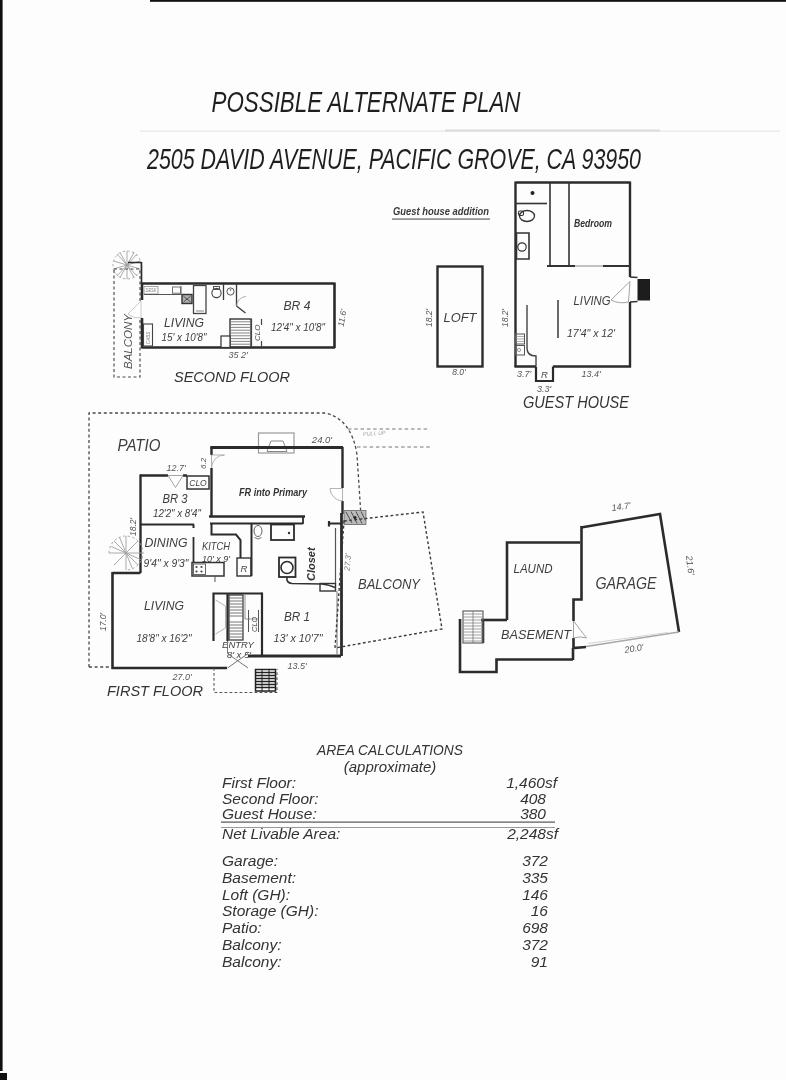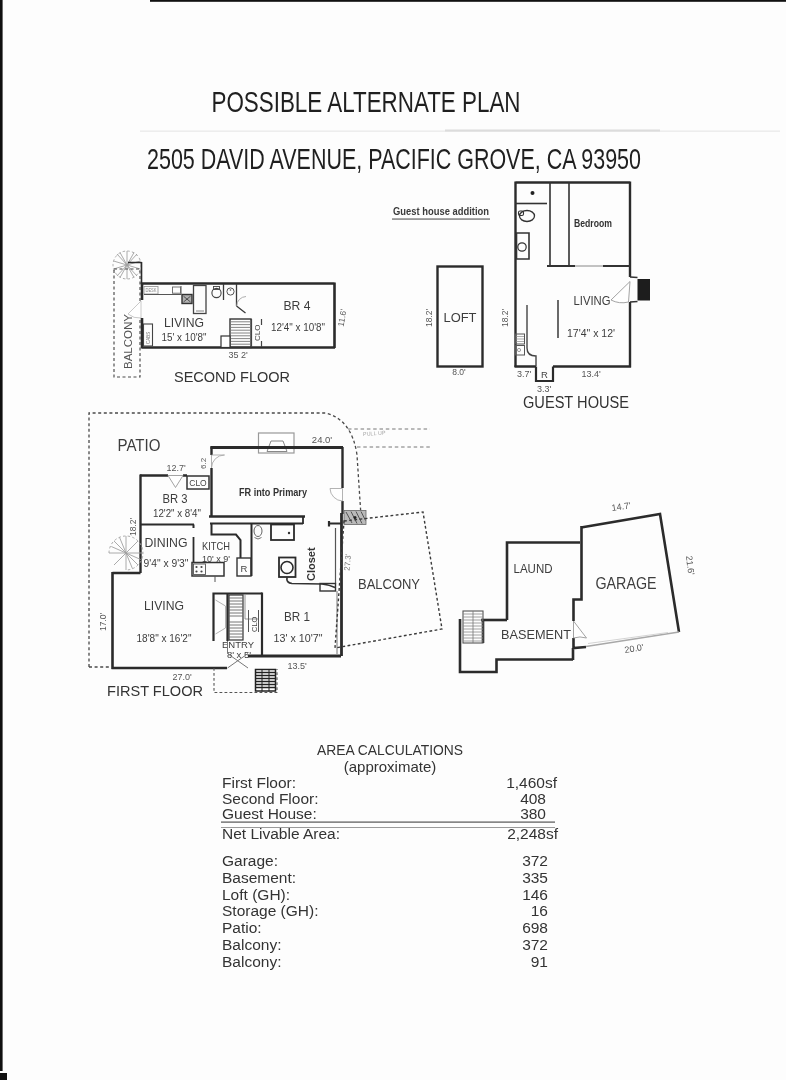--- a/index.html
+++ b/index.html
@@ -1,17 +1,17 @@
 <!DOCTYPE html>
 <html><head>
 <meta charset="utf-8">
 <style>
   html,body{margin:0;padding:0;background:#fff;}
   #page{position:relative;width:786px;height:1080px;background:#fdfdfd;overflow:hidden;
-        font-family:"Liberation Sans",sans-serif;}
+        font-family:"Liberation Sans",sans-serif;font-style:italic;}
   svg text{font-family:"Liberation Sans",sans-serif;}
 </style>
 </head>
 <body>
 
 <div id="page">
 <svg width="786" height="1080" viewBox="0 0 786 1080">
 
   <g>
         <rect x="150" y="0" width="636" height="1.8" fill="#111"></rect>

